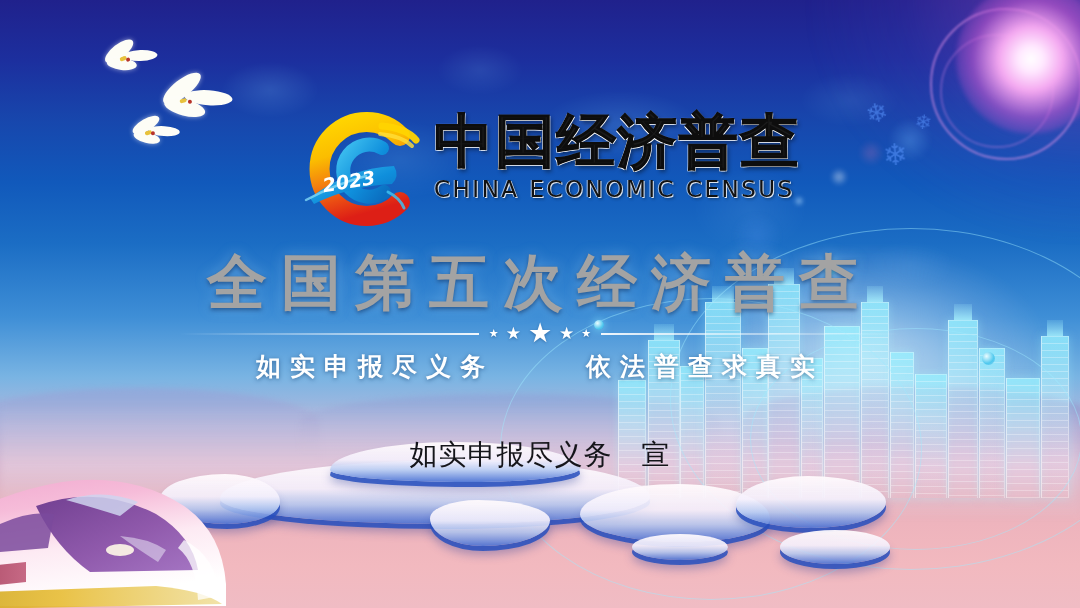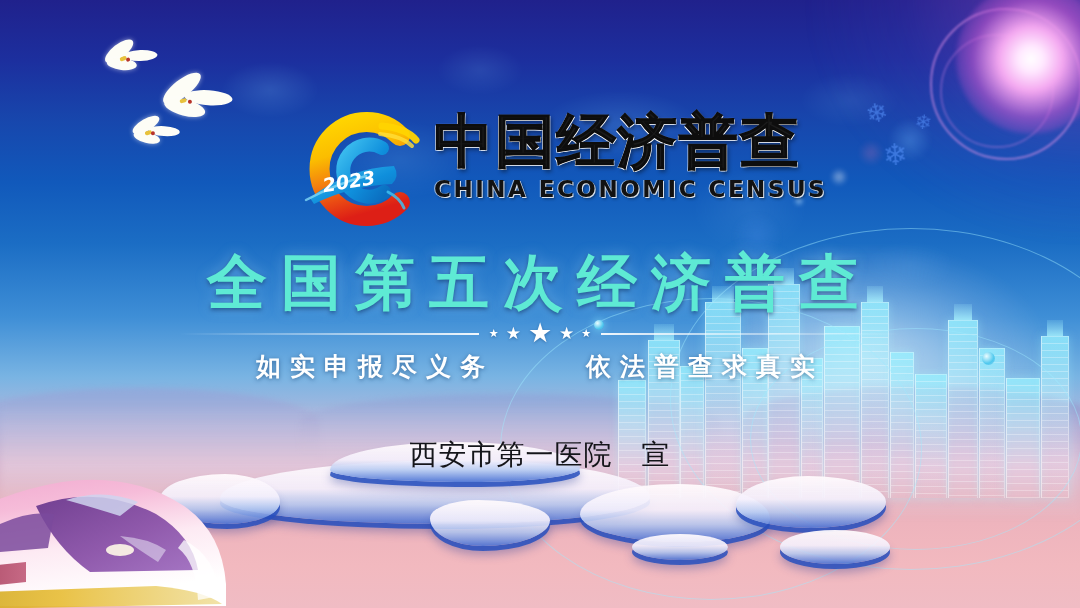--- a/index.html
+++ b/index.html
@@ -102,35 +102,35 @@
       1px 1px 0 #fff,
       -1px 1px 0 #fff,
       2px 3px 4px rgba(0,0,0,.45);
     white-space:nowrap;
     transform:scaleX(1.02);
     transform-origin:left center;
   }
   .brand-en{
     margin-top:6px;
     font-family:"DejaVu Sans","Liberation Sans",sans-serif;
-    font-weight:bold;font-size:23px;letter-spacing:2.5px;
+    font-weight:normal;font-size:23px;letter-spacing:2.5px;
     color:#121212;
     text-shadow:1px 1px 0 rgba(255,255,255,.85), -1px 0 0 rgba(255,255,255,.6), 2px 2px 3px rgba(0,0,0,.4);
     white-space:nowrap;
   }
 
   
   .main-title{
     position:absolute;left:0;right:0;top:243px;
     text-align:center;
     font-family:"DejaVu Sans","Liberation Sans",sans-serif;
     font-weight:bold;
     font-size:60px;
     letter-spacing:14px;
-    color:#5eead4;
+    color:#a3a3a3;
     text-shadow:0 2px 4px rgba(10,40,90,.55), 0 0 14px rgba(180,225,255,.35);
     white-space:nowrap;
   }
 
   
   .divider{
     position:absolute;left:0;right:0;top:320px;
     display:flex;align-items:center;justify-content:center;gap:10px;
   }
   .divider .rule{height:2px;width:300px;background:linear-gradient(to right,rgba(255,255,255,0),rgba(255,255,255,.92));}
@@ -390,15 +390,15 @@
       <span class="s5">★</span>
     </div>
     <div class="rule right"></div>
   </div>
 
   <div class="slogans">
     <div>如实申报尽义务</div>
     <div>依法普查求真实</div>
   </div>
 
-  <div class="credit">西安市第一医院　宣</div>
+  <div class="credit">如实申报尽义务　宣</div>
 
 </div>
 
 </body></html>

